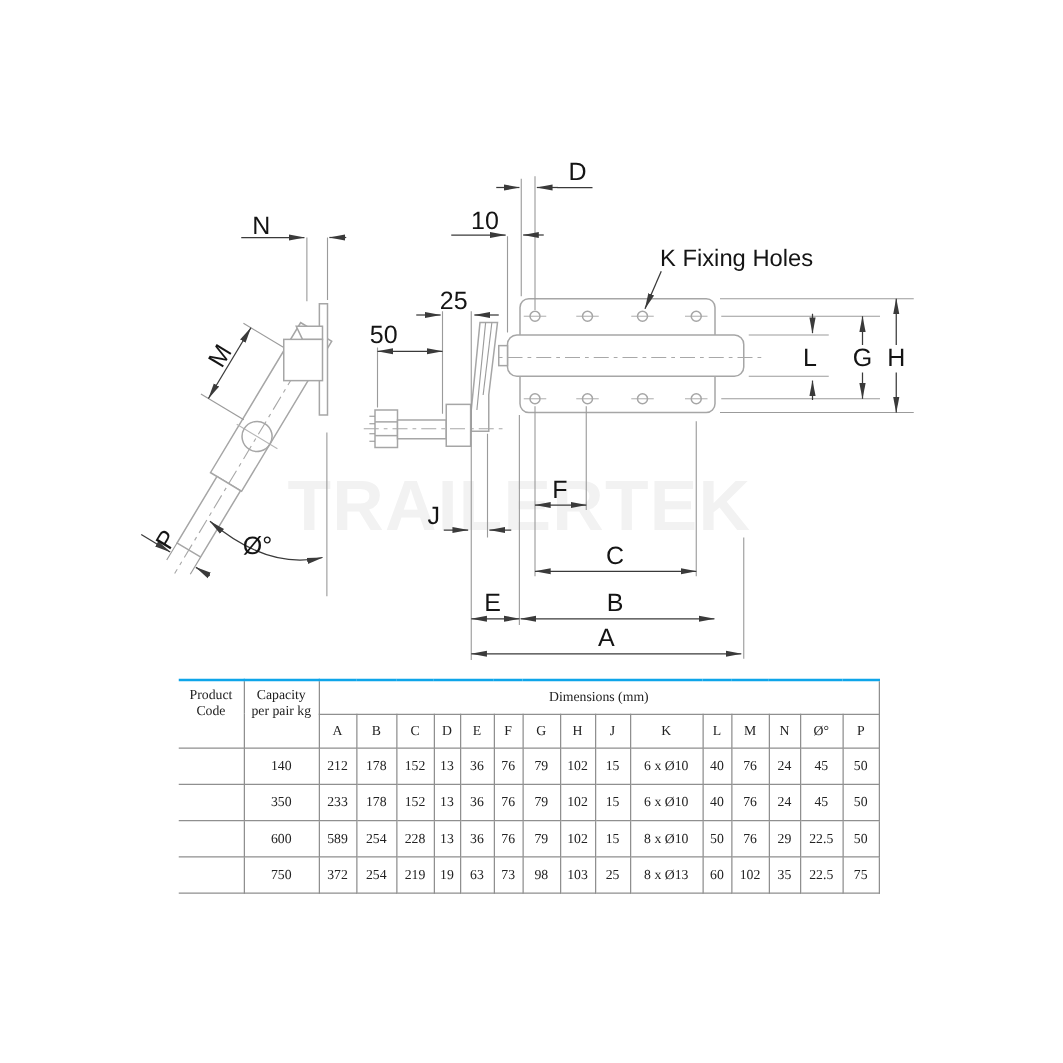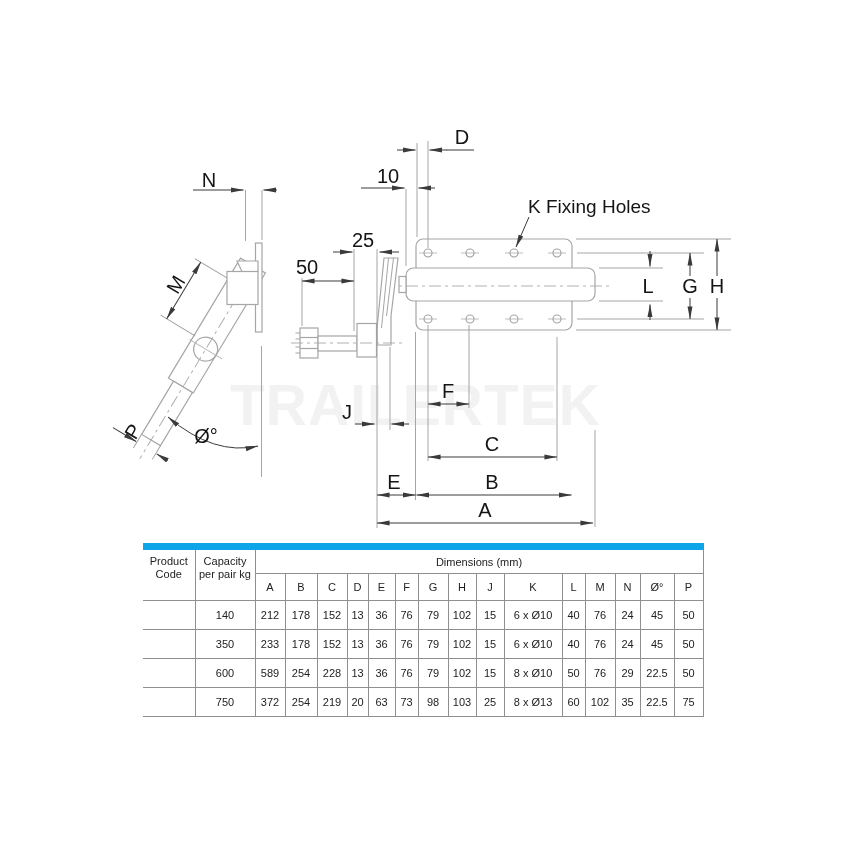--- a/index.html
+++ b/index.html
@@ -14,21 +14,21 @@
   .geof{stroke:#a6a6a6;stroke-width:1.2;fill:#ffffff;}
   .thin{stroke:#9b9b9b;stroke-width:0.9;fill:none;}
   .tick{stroke:#b5b5b5;stroke-width:0.9;fill:none;}
   .cl{stroke:#a8a8a8;stroke-width:0.9;fill:none;stroke-dasharray:12 4 3 4;}
   .dim{stroke:#3a3a3a;stroke-width:1;fill:none;}
   text.lbl{font:20px "Liberation Sans",sans-serif;fill:#141414;text-anchor:middle;}
   text.note{font:19px "Liberation Sans",sans-serif;fill:#141414;text-anchor:start;}
   
   table.dims{position:absolute;left:143px;top:543px;z-index:1;border-collapse:collapse;
              table-layout:fixed;width:560px;font-size:11px;color:#222;
-             border-top:7px solid #0ea5e9;}
+             border-top:2px solid #0ea5e9;font-family:Liberation Serif, serif;}
   table.dims td,table.dims th{border-right:1px solid #8f8f8f;border-bottom:1px solid #8f8f8f;
              padding:0 2px;text-align:center;font-weight:normal;overflow:hidden;}
   table.dims .hdrspan{vertical-align:top;padding-top:5px;line-height:13px;}
   table.dims .dimhdr{height:27px;}
   table.dims .letters td{height:26px;}
   table.dims .datarow td{height:28px;}
 </style>
 </head>
 <body>
 
@@ -294,21 +294,21 @@
           <td>29</td>
           <td>22.5</td>
           <td>50</td>
         </tr>
         <tr class="datarow">
           <td></td>
           <td>750</td>
           <td>372</td>
           <td>254</td>
           <td>219</td>
-          <td>20</td>
+          <td>19</td>
           <td>63</td>
           <td>73</td>
           <td>98</td>
           <td>103</td>
           <td>25</td>
           <td>8 x Ø13</td>
           <td>60</td>
           <td>102</td>
           <td>35</td>
           <td>22.5</td>

